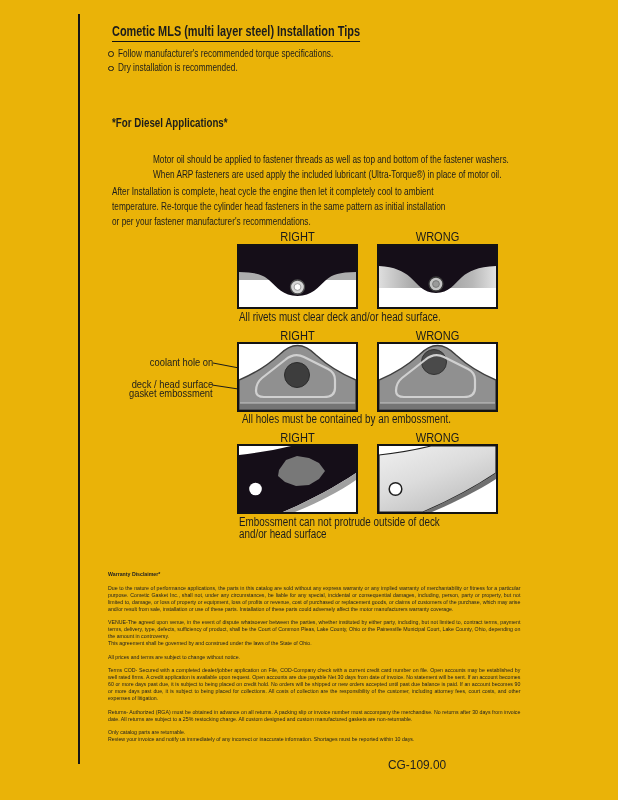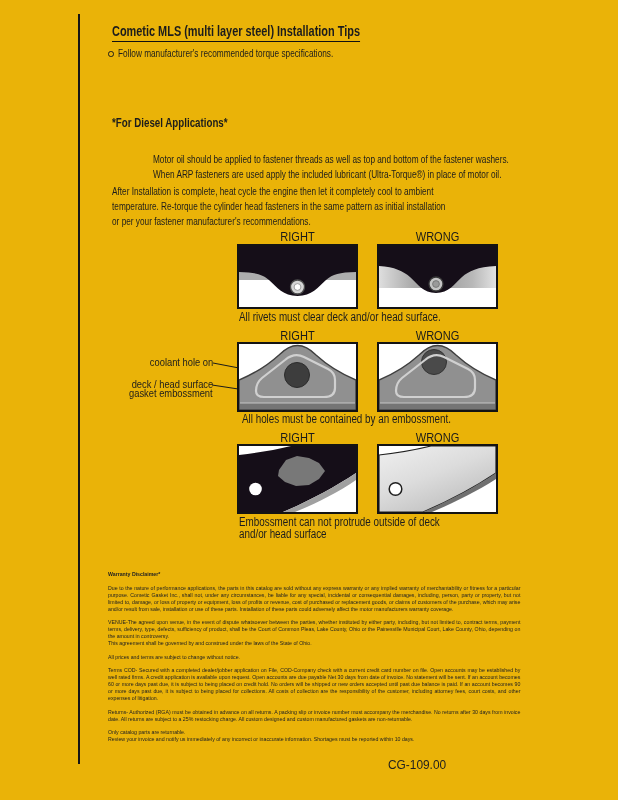--- a/index.html
+++ b/index.html
@@ -54,20 +54,24 @@
 
 <div class="page">
   <div class="rule-left"></div>
 
   <div class="title">Cometic MLS (multi layer steel) Installation Tips</div>
 
   <div class="bullets">
     <div class="brow">
       <span class="glyph dot-open"></span>
       <span class="ln">Follow manufacturer's recommended torque specifications.</span>
+    </div>
+    <div class="brow">
+      <span class="glyph dot-open"></span>
+      <span class="ln">Dry installation is recommended.</span>
     </div>
   </div>
 
   <div class="h2">*For Diesel Applications*</div>
 
   <div class="para" style="top:152px;margin-left:41px;">
     <span class="ln">Motor oil should be applied to fastener threads as well as top and bottom of the fastener washers.</span>
     <span class="ln">When ARP fasteners are used apply the included lubricant (Ultra-Torque®) in place of motor oil.</span>
   </div>
   <div class="para" style="top:184px;">

